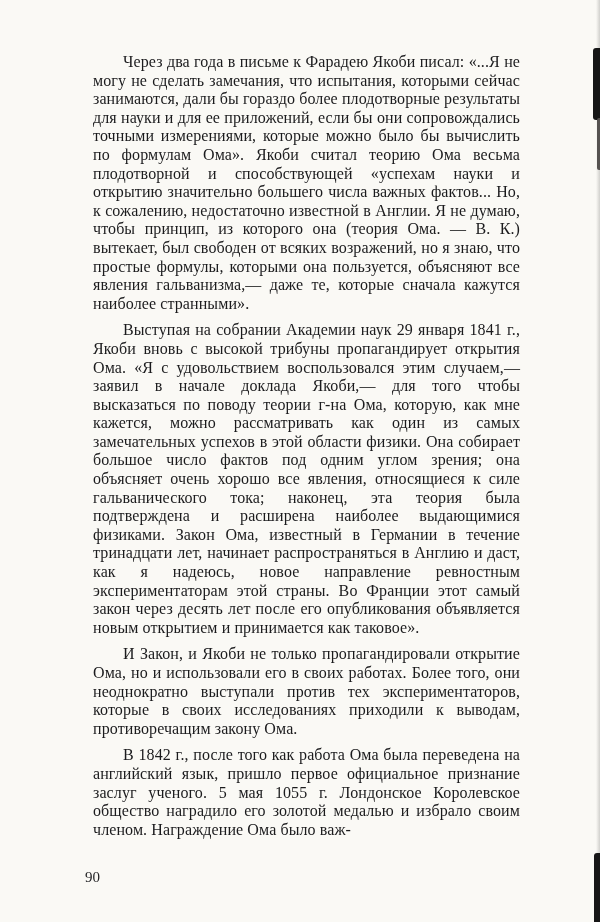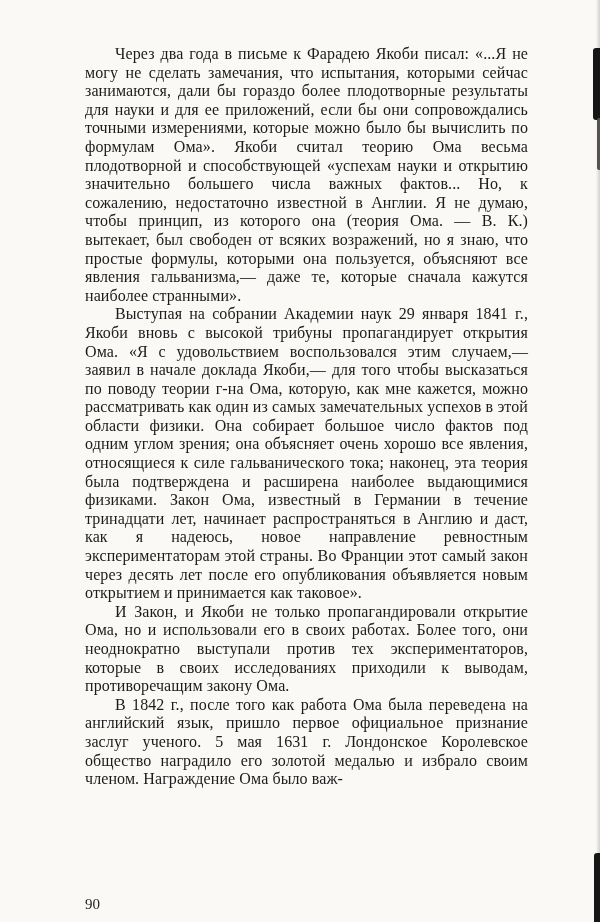--- a/index.html
+++ b/index.html
@@ -24,28 +24,28 @@
     left: 85px;
     top: 45px;
     width: 443px;
     color: #1b1b1d;
     font-size: 16px;
     line-height: 18.6px;
     text-align: justify;
     letter-spacing: 0.1px;
   }
   .text-block p {
-    margin: 0;
+    margin: 8px;
     padding: 0;
     text-indent: 30px;
   }
   .page-number {
     position: absolute;
     left: 85px;
-    top: 896px;
+    top: 869px;
     font-size: 15px;
     color: #262628;
   }
   
   .edge-shade {
     position: absolute;
     right: 0;
     top: 0;
     width: 4px;
     height: 100%;
@@ -79,21 +79,21 @@
 </style>
 </head>
 <body>
 
 <div class="page">
 
   <div class="text-block">
     <p>Через два года в письме к Фарадею Якоби писал: «...Я не могу не сделать замечания, что испытания, которыми сейчас занимаются, дали бы гораздо более плодотворные результаты для науки и для ее приложений, если бы они сопровождались точными измерениями, которые можно было бы вычислить по формулам Ома». Якоби считал теорию Ома весьма плодотворной и способствующей «успехам науки и открытию значительно большего числа важных фактов... Но, к сожалению, недостаточно известной в Англии. Я не думаю, чтобы принцип, из которого она (теория Ома. — В. К.) вытекает, был свободен от всяких возражений, но я знаю, что простые формулы, которыми она пользуется, объясняют все явления гальванизма,— даже те, которые сначала кажутся наиболее странными».</p>
     <p>Выступая на собрании Академии наук 29 января 1841 г., Якоби вновь с высокой трибуны пропагандирует открытия Ома. «Я с удовольствием воспользовался этим случаем,— заявил в начале доклада Якоби,— для того чтобы высказаться по поводу теории г-на Ома, которую, как мне кажется, можно рассматривать как один из самых замечательных успехов в этой области физики. Она собирает большое число фактов под одним углом зрения; она объясняет очень хорошо все явления, относящиеся к силе гальванического тока; наконец, эта теория была подтверждена и расширена наиболее выдающимися физиками. Закон Ома, известный в Германии в течение тринадцати лет, начинает распространяться в Англию и даст, как я надеюсь, новое направление ревностным экспериментаторам этой страны. Во Франции этот самый закон через десять лет после его опубликования объявляется новым открытием и принимается как таковое».</p>
     <p>И Закон, и Якоби не только пропагандировали открытие Ома, но и использовали его в своих работах. Более того, они неоднократно выступали против тех экспериментаторов, которые в своих исследованиях приходили к выводам, противоречащим закону Ома.</p>
-    <p>В 1842 г., после того как работа Ома была переведена на английский язык, пришло первое официальное признание заслуг ученого. 5 мая 1631 г. Лондонское Королевское общество наградило его золотой медалью и избрало своим членом. Награждение Ома было важ-</p>
+    <p>В 1842 г., после того как работа Ома была переведена на английский язык, пришло первое официальное признание заслуг ученого. 5 мая 1055 г. Лондонское Королевское общество наградило его золотой медалью и избрало своим членом. Награждение Ома было важ-</p>
   </div>
 
   <div class="page-number">90</div>
 
   <div class="edge-shade"></div>
   <div class="smudge smudge-top"></div>
   <div class="smudge smudge-top-tail"></div>
   <div class="smudge smudge-bottom"></div>
 
 </div>

